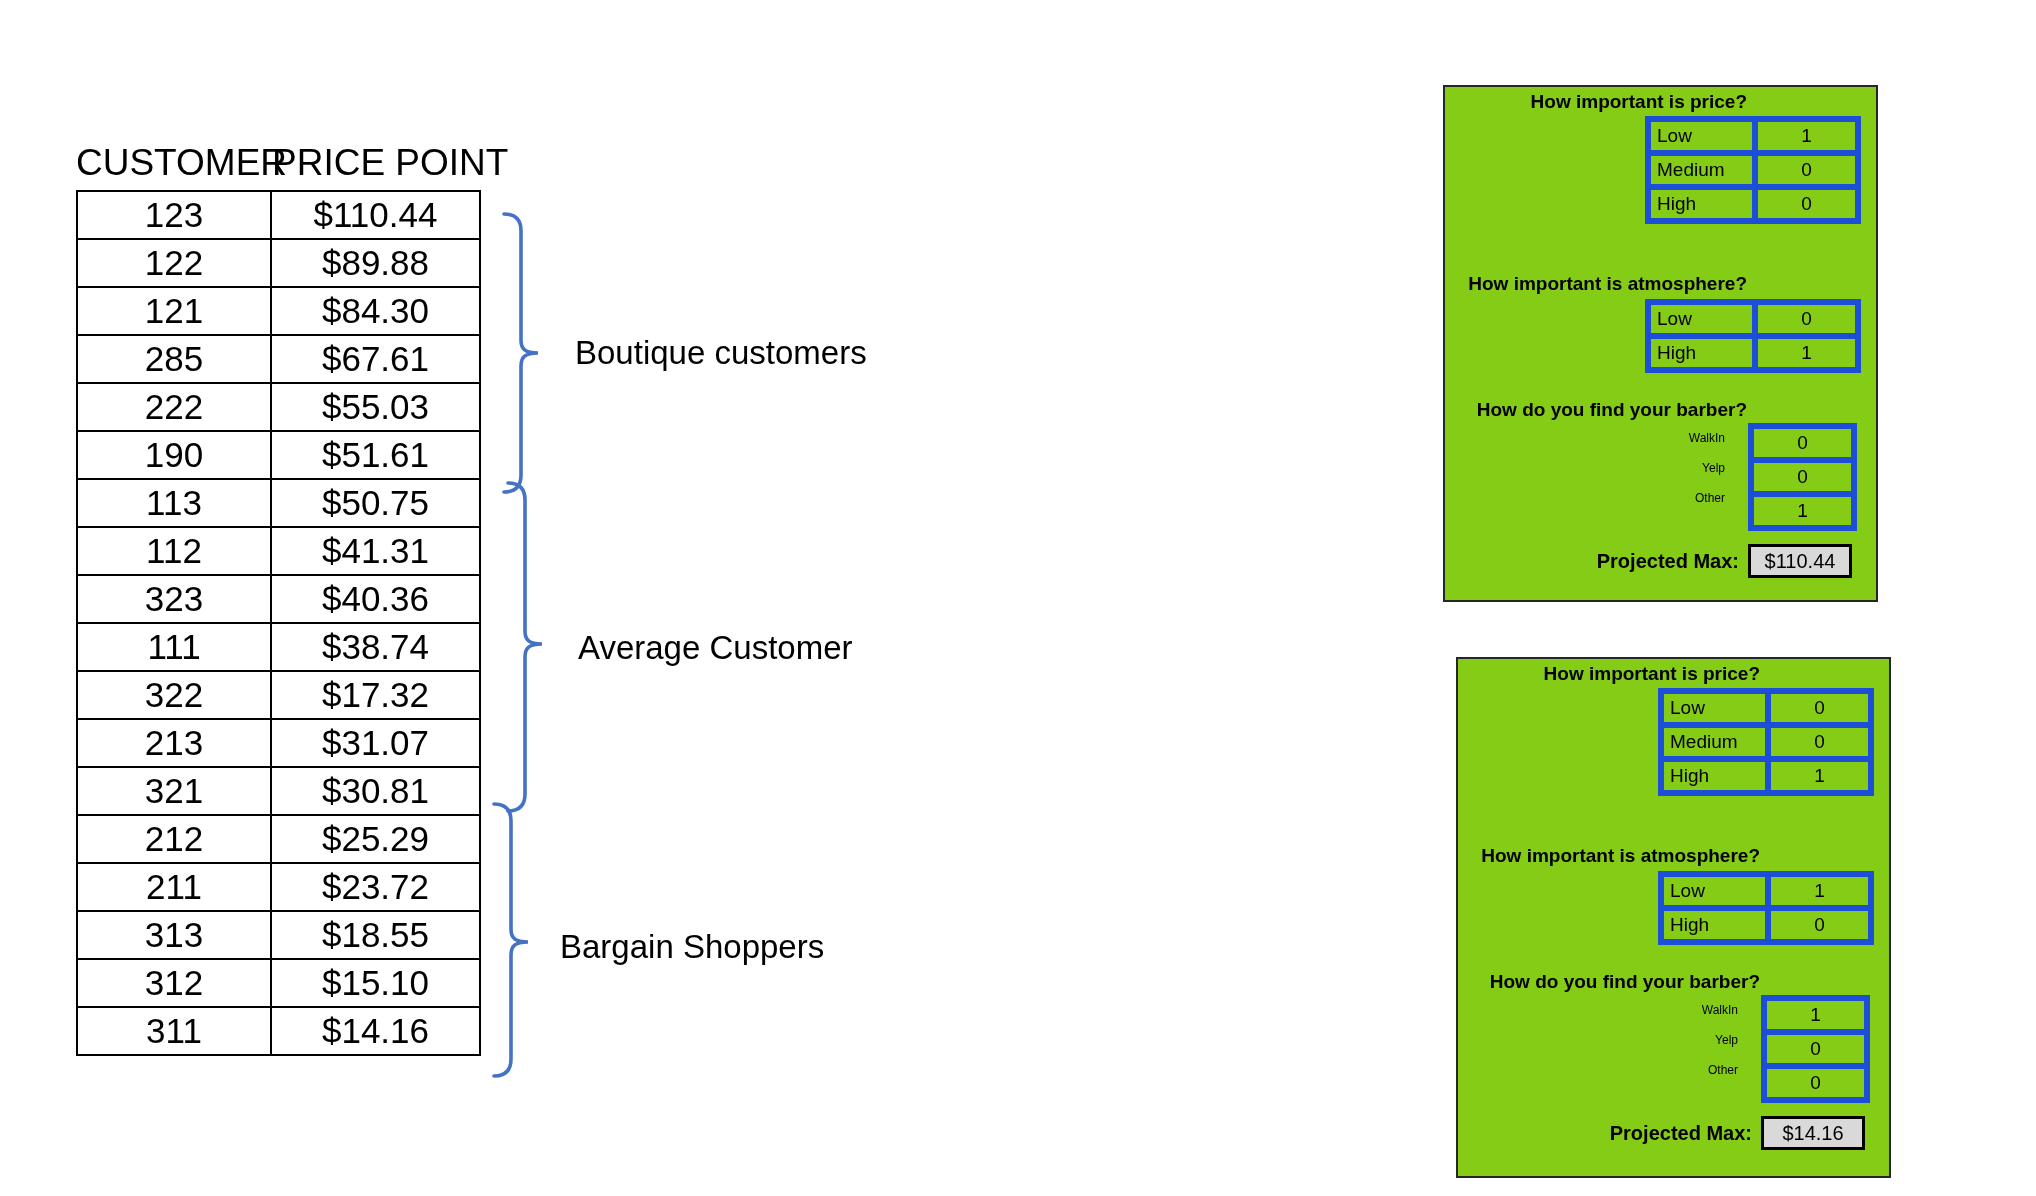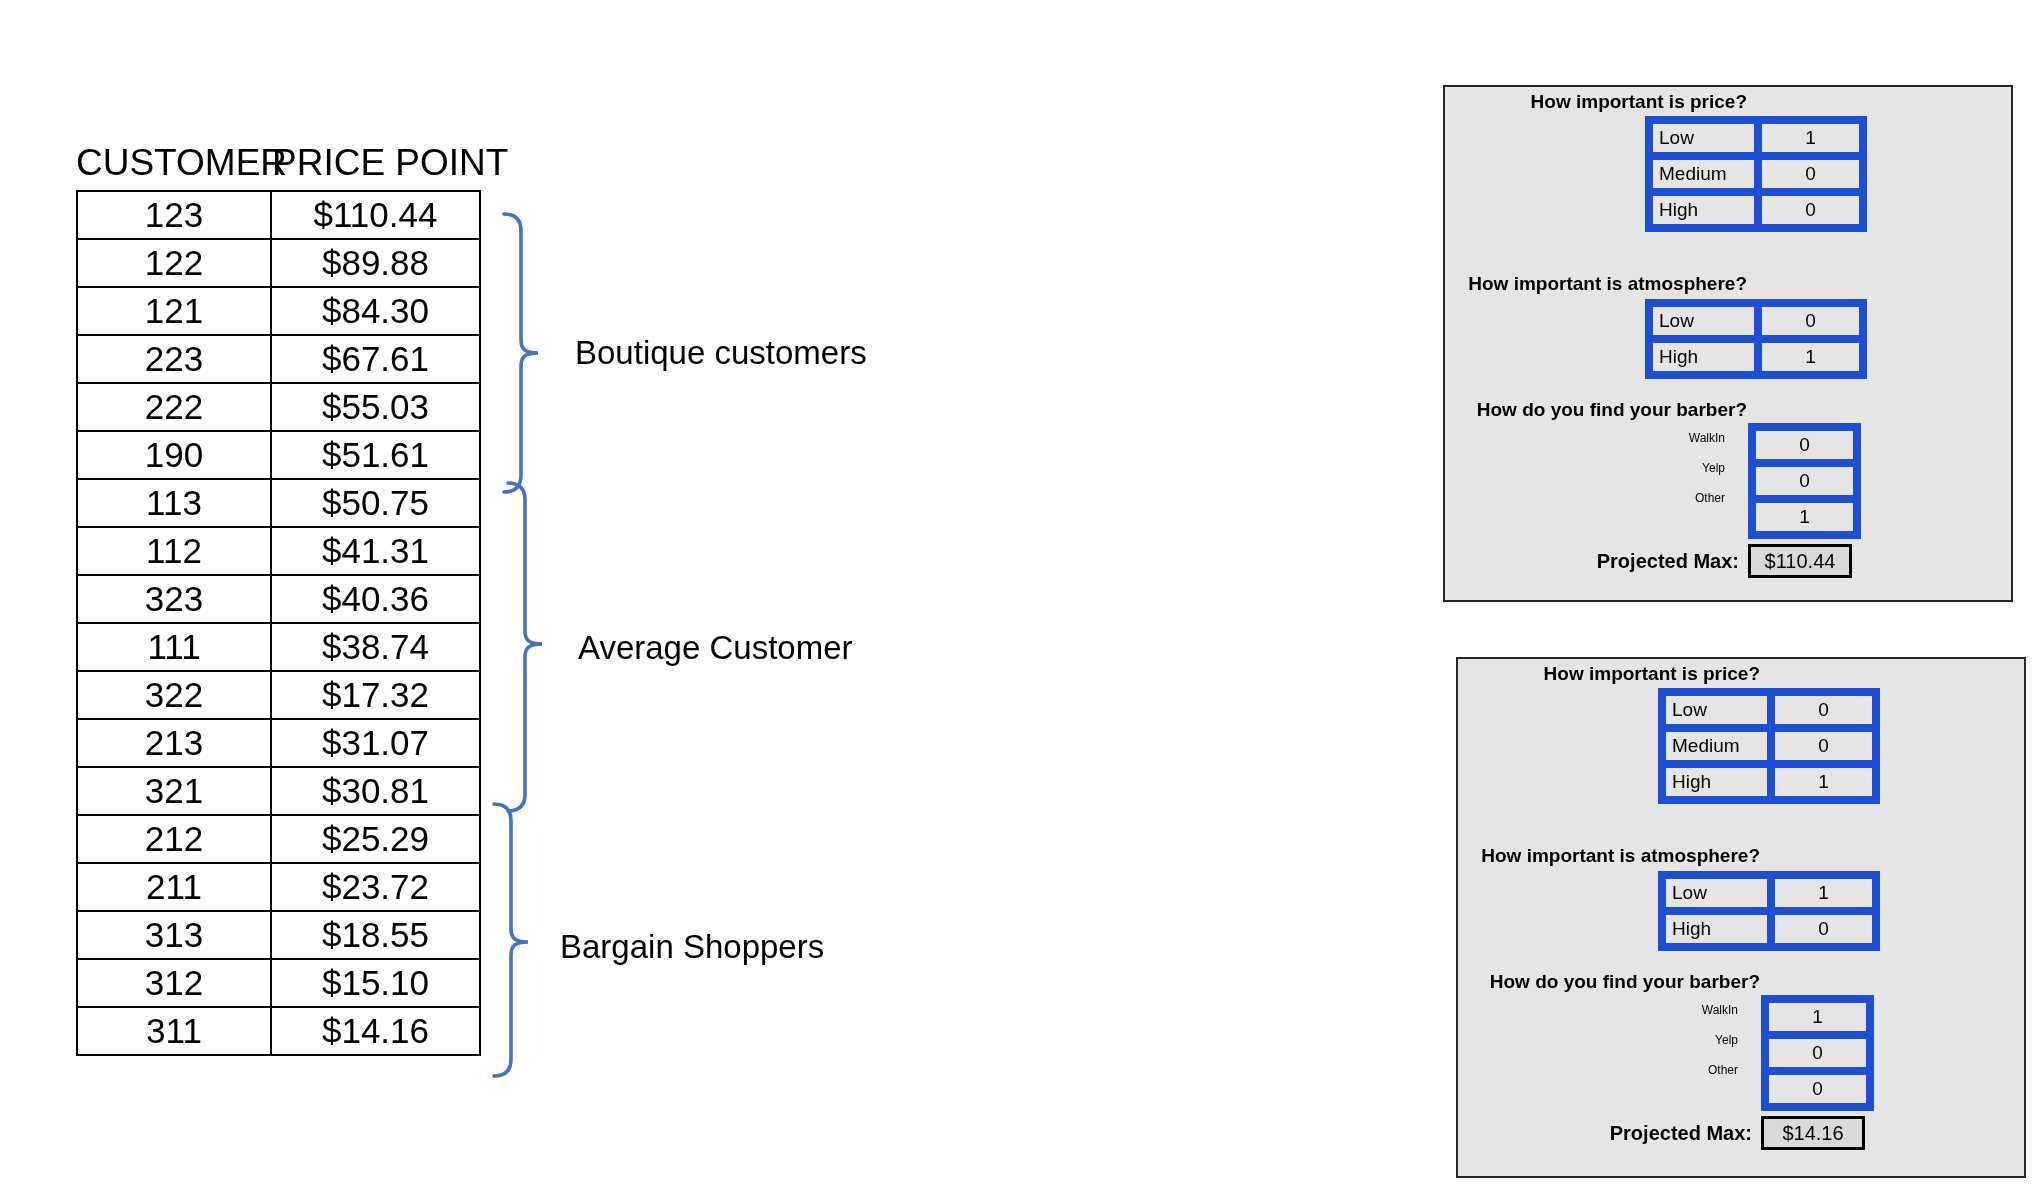--- a/index.html
+++ b/index.html
@@ -42,23 +42,23 @@
     position:absolute;
     font-size:33px;line-height:42px;white-space:nowrap;
   }
   #seg-boutique{left:575px;top:332px;}
   #seg-average{left:578px;top:627px;}
   #seg-bargain{left:560px;top:926px;}
 
   
   .panel{
     position:absolute;
-    width:570px;
+    width:435px;
     border:2px solid #262626;
-    background:#e5e5e5;
+    background:#84cc16;
     box-sizing:border-box;
   }
   #panel-0{left:1443px;top:85px;height:517px;}
   #panel-1{left:1456px;top:657px;height:521px;}
 
   .q-title{
     position:absolute;left:0;width:302px;
     text-align:right;font-weight:bold;
     font-size:19px;line-height:24px;white-space:nowrap;
   }
@@ -66,21 +66,21 @@
   .q-title.t2{top:185px;}
   .q-title.t3{top:311px;}
 
   .q-table{
     position:absolute;border-collapse:collapse;
   }
   .q-table.tb1{left:200px;top:29px;}
   .q-table.tb2{left:200px;top:212px;}
   .q-table.tb3{left:303px;top:336px;}
   .q-table td{
-    border:8px solid #1d4ed8;
+    border:6px solid #1d4ed8;
     height:28px;padding:0;
     font-size:19px;vertical-align:middle;
   }
   .q-table td.lbl{width:95px;padding-left:6px;text-align:left;}
   .q-table td.val{width:97px;text-align:center;}
 
   .b-labels{
     position:absolute;left:0;top:336px;width:280px;
     text-align:right;
   }
@@ -113,21 +113,21 @@
       </tr>
   <tr>
         <td class="c-customer">122</td>
         <td class="c-price">$89.88</td>
       </tr>
   <tr>
         <td class="c-customer">121</td>
         <td class="c-price">$84.30</td>
       </tr>
   <tr>
-        <td class="c-customer">223</td>
+        <td class="c-customer">285</td>
         <td class="c-price">$67.61</td>
       </tr>
   <tr>
         <td class="c-customer">222</td>
         <td class="c-price">$55.03</td>
       </tr>
   <tr>
         <td class="c-customer">190</td>
         <td class="c-price">$51.61</td>
       </tr>

